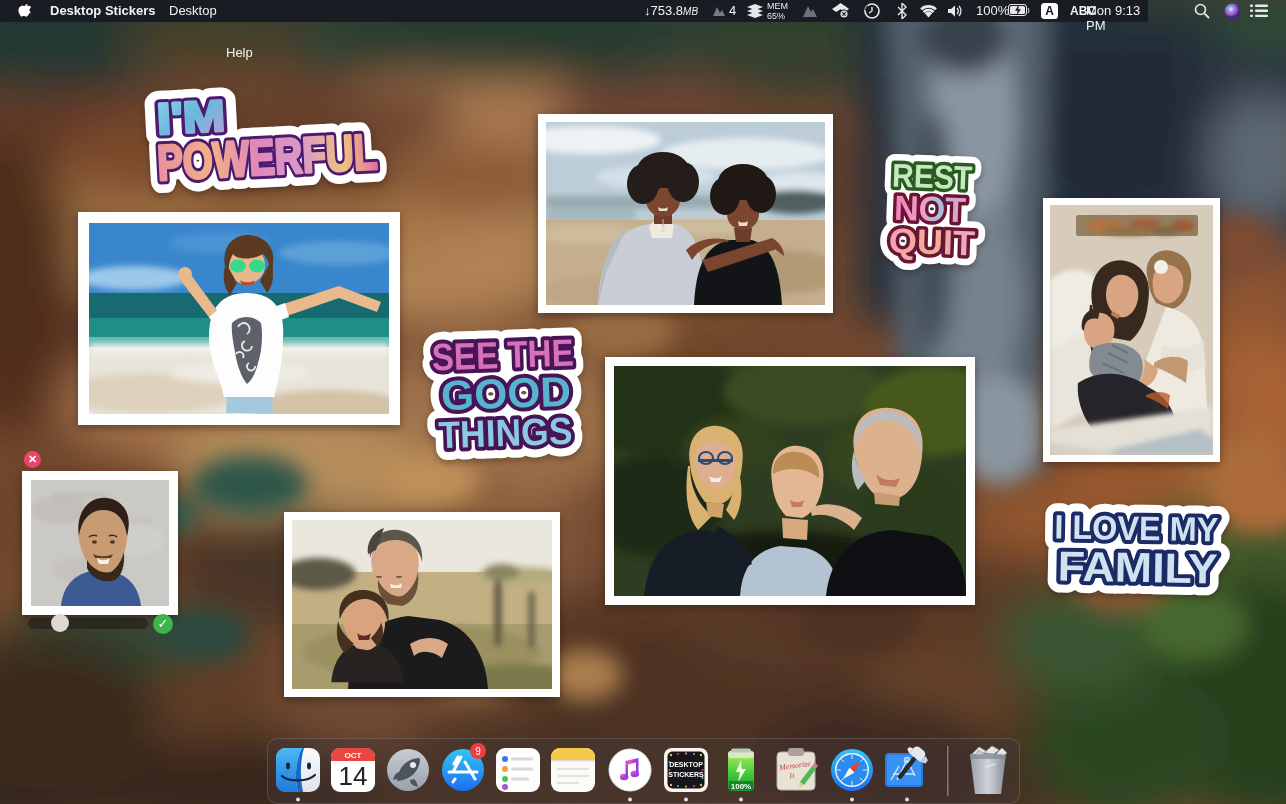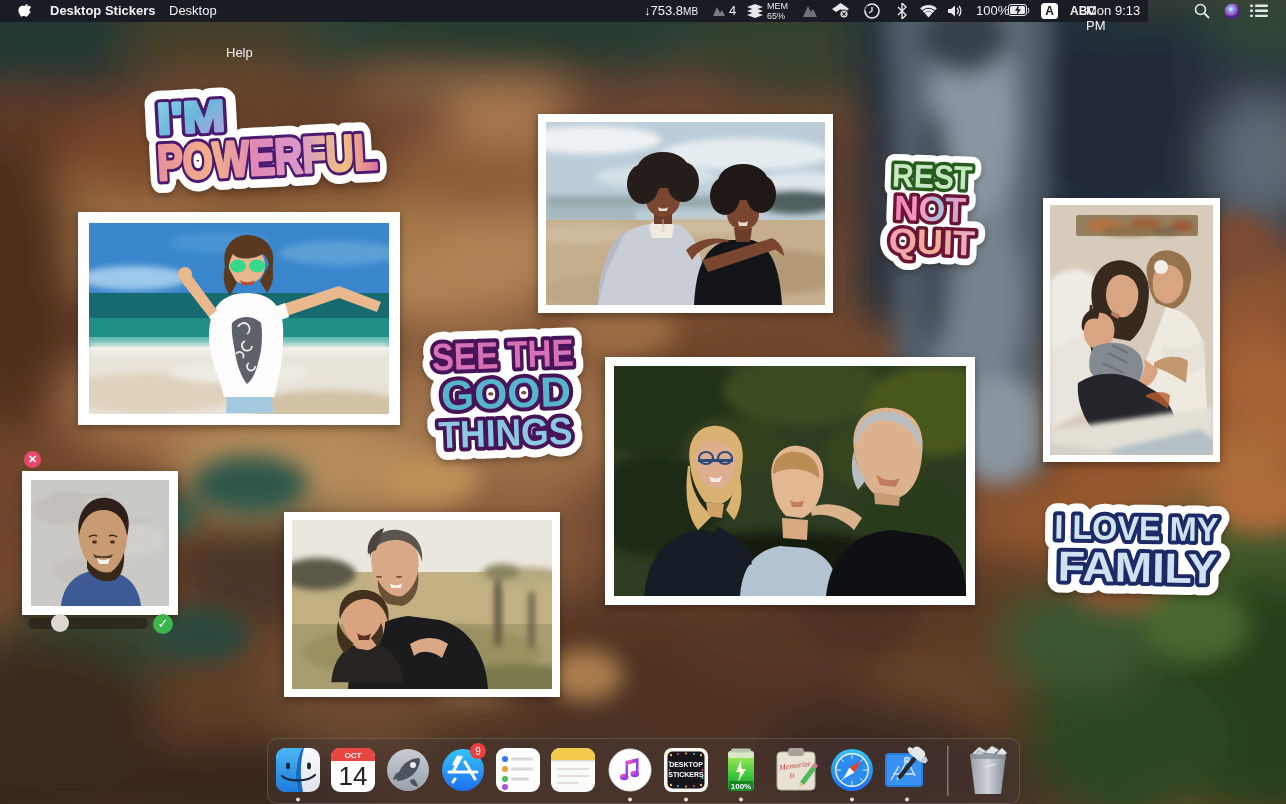--- a/index.html
+++ b/index.html
@@ -525,21 +525,21 @@
   </g>
 </svg>
 
 <div class="abs" id="menubar" style="left:0;top:0;width:1148px;height:22px;background:#191c23;color:#f2f2f5;font-size:13px;">
   <svg class="abs" style="left:18px;top:4px" width="13" height="15" viewBox="0 0 13 15">
       <path fill="#fff" d="M9.2,0c.1,1-.3,1.9-.9,2.6-.6.7-1.6,1.2-2.5,1.1-.1-.9.4-1.9.9-2.5C7.3.5,8.3,0,9.2,0ZM12,11c-.4,1-.6,1.4-1.2,2.2-.8,1.2-1.8,2.6-3.1,2.6-1.2,0-1.5-.8-3-.8-1.6,0-2,.8-3.1.8C1.3,15.8.4,14.4-.3,13.2-2.3,10-2.5,6.3-.9,4.3c1-1.4,2.6-2.2,4-2.2,1.5,0,2.4.8,3.6.8,1.2,0,1.9-.8,3.6-.8,1.3,0,2.7.7,3.7,2-3.2,1.8-2.7,6.3,1,7.9Z" transform="translate(2 0) scale(.8)"></path>
     </svg>
   <div class="abs" style="left:50px;top:3px;font-weight:bold;">Desktop Stickers</div>
   <div class="abs" style="left:169px;top:3px;">Desktop</div>
   <div class="abs" style="left:226px;top:3px;margin-top:42px;">Help</div>
-  <div class="abs" style="left:644px;top:3px;">↓753.8<span style="font-size:10px;">MB</span></div>
+  <div class="abs" style="left:644px;top:3px;">↓753.8<span style="font-size:10px;font-style:italic;">MB</span></div>
   <svg class="abs" style="left:712px;top:4px" width="14" height="14" viewBox="0 0 14 14">
       <path fill="#777d88" d="M1,12 L5,3 L8,9 L10,6 L13,12 Z"></path>
     </svg>
   <div class="abs" style="left:729px;top:3px;">4</div>
   <svg class="abs" style="left:747px;top:4px" width="17" height="14" viewBox="0 0 17 14">
       <g fill="#e8e8ec">
         <path d="M0,3 L8,0 L16,3 L8,6 Z"></path>
         <path d="M0,7 L8,4 L16,7 L8,10 Z"></path>
         <path d="M0,11 L8,8 L16,11 L8,14 Z"></path>
       </g>

